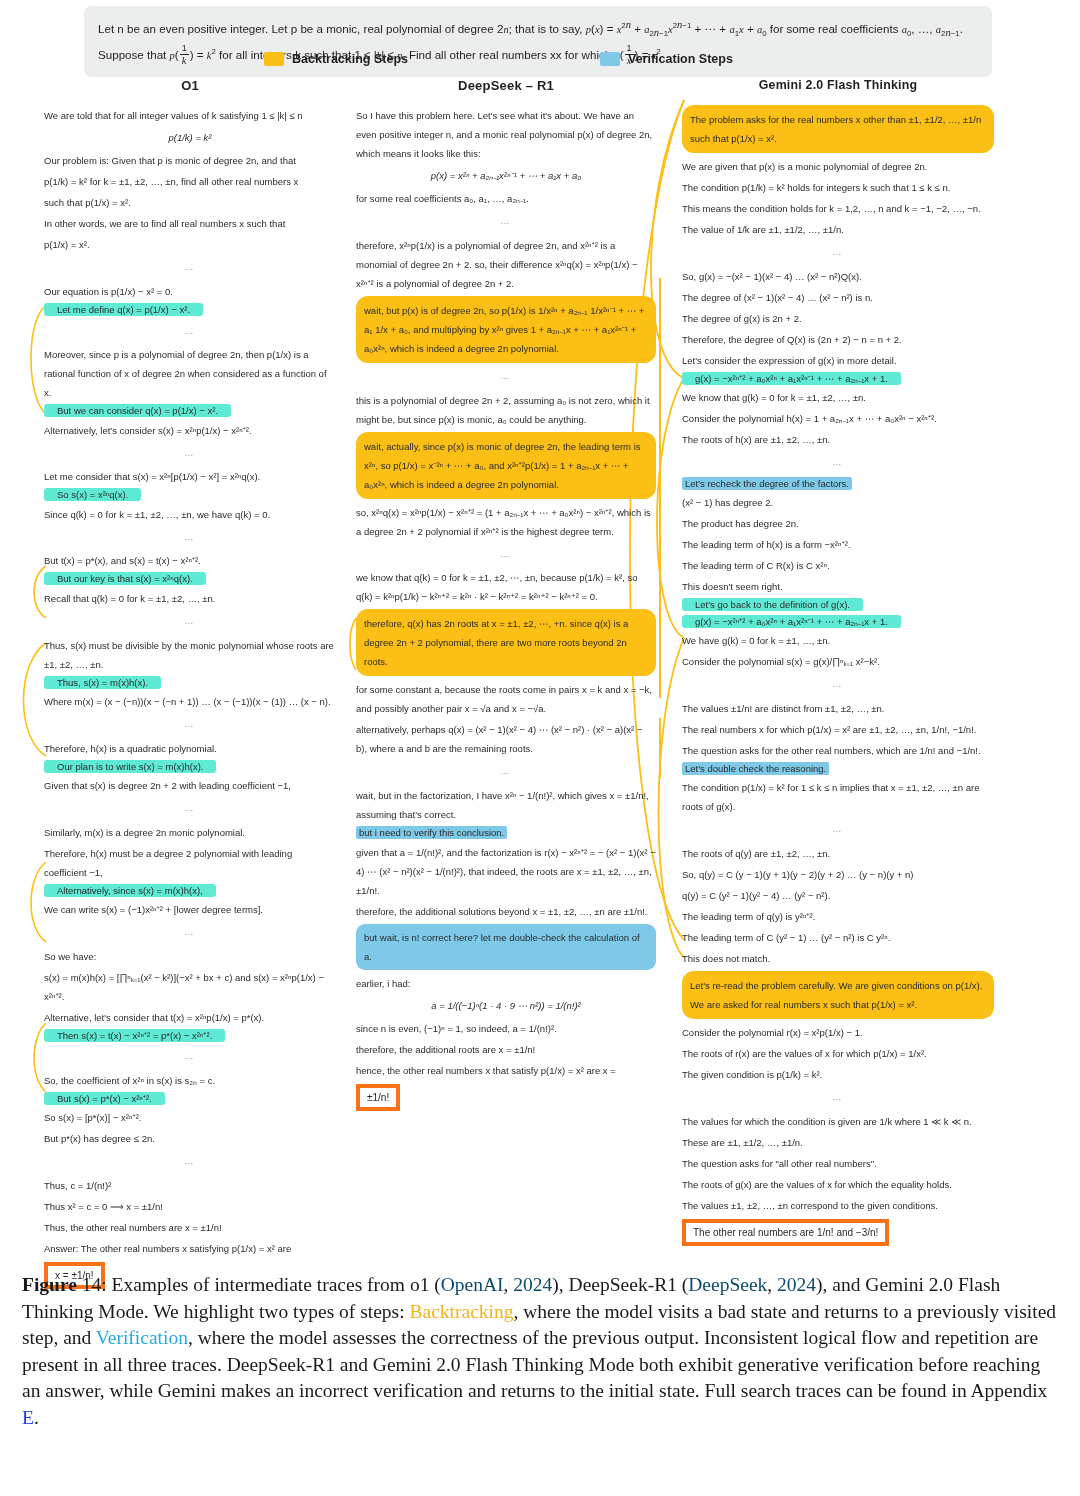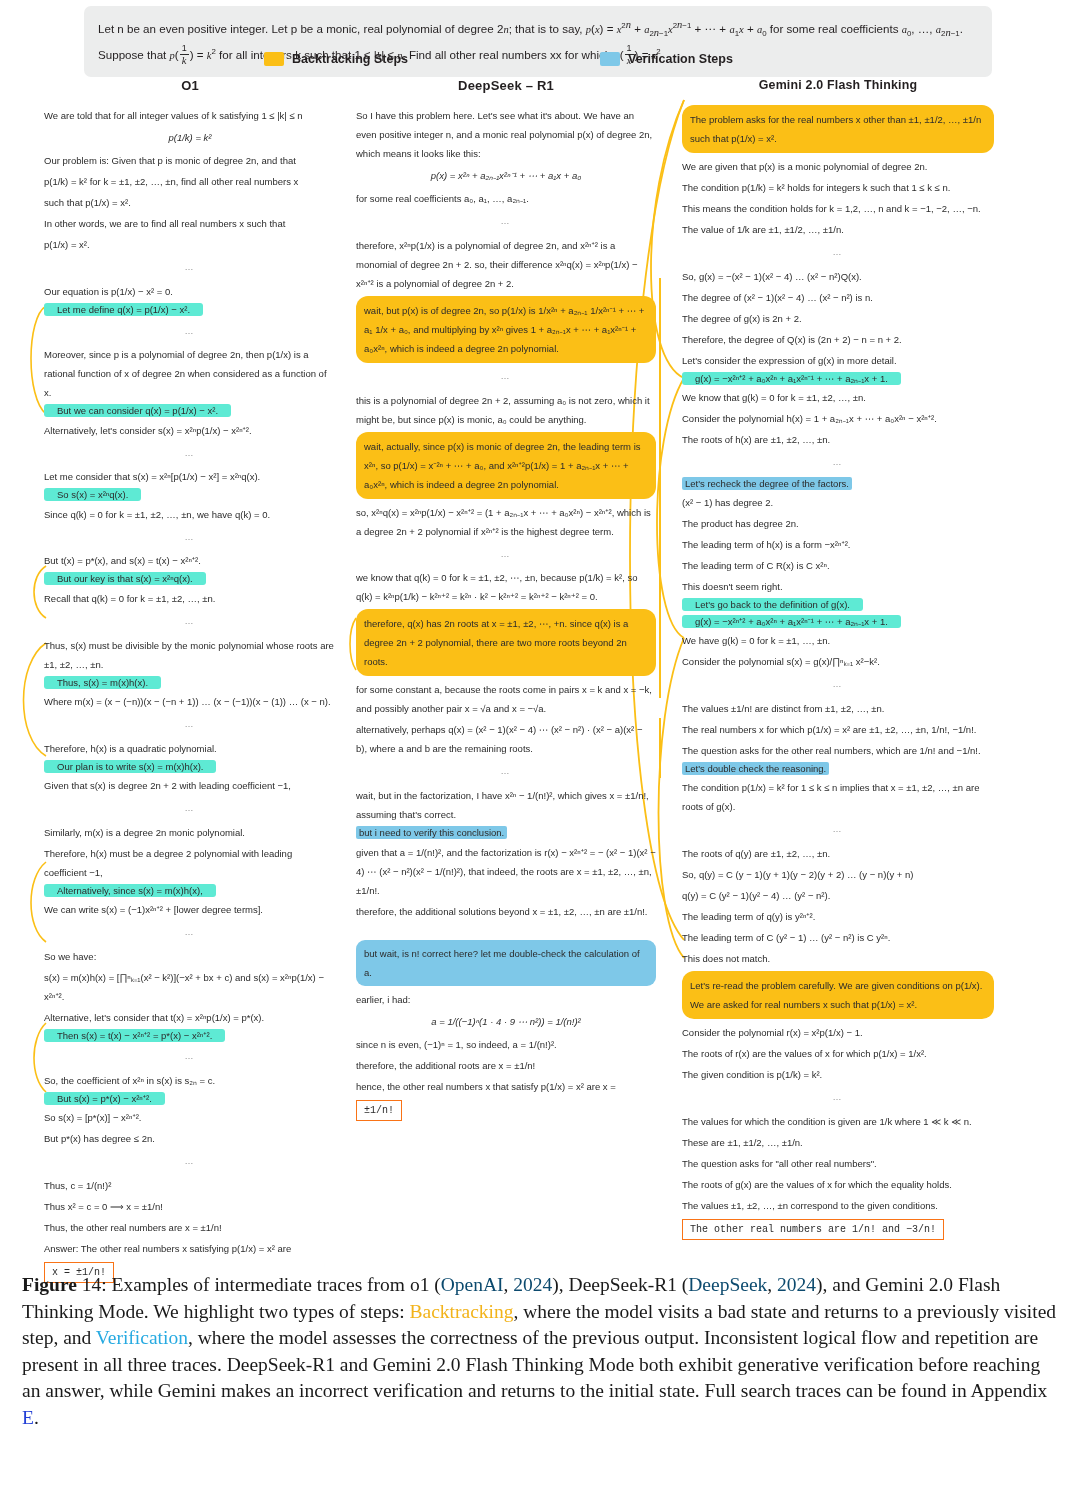--- a/index.html
+++ b/index.html
@@ -131,32 +131,31 @@
     border-radius: 12px;
     padding: 5px 8px;
     margin: 3px 0 4px 0;
   }
   .block-bt .line { margin-bottom: 3px; }
   .block-bt .line:last-child { margin-bottom: 0; }
   .block-vf {
     background: #7EC8E8;
     border-radius: 9px;
     padding: 4px 8px;
-    margin: 19px 0 4px 0;
+    margin: 3px 0 4px 0;
   }
   .block-vf .line { margin-bottom: 2px; }
   .block-vf .line:last-child { margin-bottom: 0; }
 
   .answer-box {
     display: inline-block;
-    border: 1px solid #f97316;
+    border: 4px solid #f97316;
     padding: 2px 7px;
     margin-top: 2px;
     font-size: 10px;
-    font-family: Liberation Mono, monospace;
   }
 
   
   .mi { font-style: italic; font-family: "Liberation Serif", serif; font-size: 10.5px; }
   sup { font-size: 0.68em; }
   sub { font-size: 0.68em; }
 
   .frac {
     display: inline-block;
     vertical-align: -0.45em;

